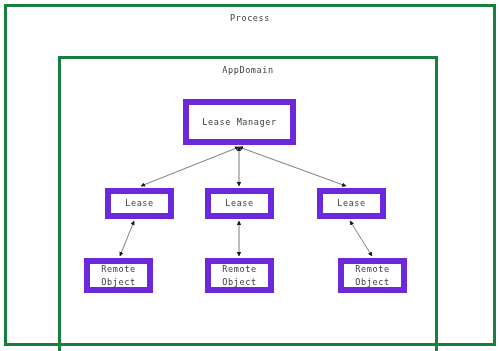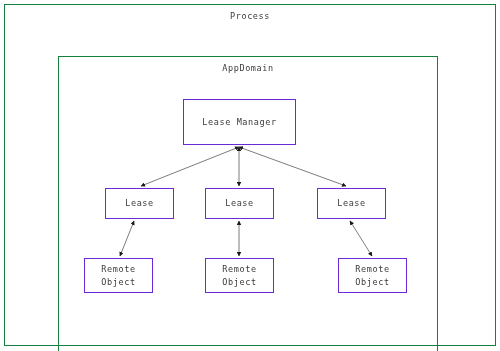--- a/index.html
+++ b/index.html
@@ -12,21 +12,21 @@
   }
   #canvas {
     position: relative;
     width: 500px;
     height: 351px;
     background: #ffffff;
     overflow: hidden;
   }
   .frame {
     position: absolute;
-    border: 1px solid #15803d;
+    border: 3px solid #15803d;
     box-sizing: border-box;
     background: transparent;
   }
   #process-frame {
     left: 4px;
     top: 4px;
     width: 492px;
     height: 342px;
   }
   #appdomain-frame {
@@ -42,21 +42,21 @@
     font-size: 8.5px;
     color: #3a3a3a;
     letter-spacing: 0.6px;
     white-space: nowrap;
   }
   #process-label { top: 6px; }
   #appdomain-label { top: 6px; }
 
   .node {
     position: absolute;
-    border: 1px solid #6d28d9;
+    border: 6px solid #6d28d9;
     box-sizing: border-box;
     background: #ffffff;
     display: flex;
     align-items: center;
     justify-content: center;
     text-align: left;
     font-size: 8.5px;
     color: #3a3a3a;
     letter-spacing: 0.6px;
     line-height: 13px;

